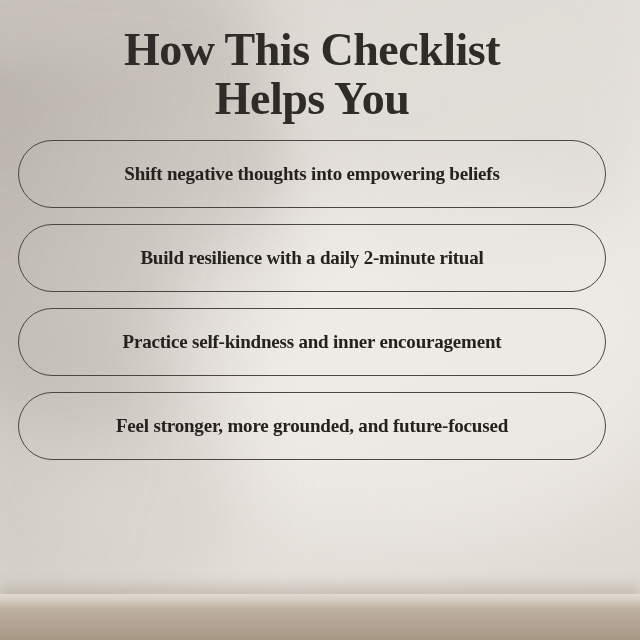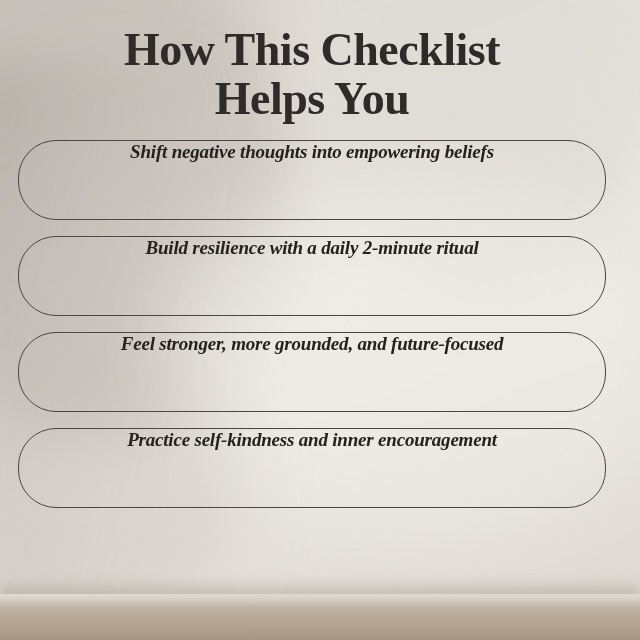--- a/index.html
+++ b/index.html
@@ -101,30 +101,29 @@
   .headline .line {
     display: block;
   }
   .list {
     margin-top: 14px;
     display: flex;
     flex-direction: column;
     gap: 16px;
   }
   .pill {
-    height: 80px;
+    height: 68px;
     border: 1.4px solid #4a4642;
     border-radius: 38px;
     display: flex;
-    align-items: flex-start;
+    align-items: center;
     justify-content: center;
     padding: 0 26px;
     box-sizing: border-box;
     background: transparent;
-    font-style: italic;
   }
   .pill-text {
     color: #24211e;
     font-family: "Liberation Serif", serif;
     font-weight: 700;
     font-size: 19px;
     letter-spacing: -0.2px;
     text-align: center;
     white-space: nowrap;
   }
@@ -148,20 +147,20 @@
     </h1>
 
     <div class="list">
       <div class="pill">
         <span class="pill-text">Shift negative thoughts into empowering beliefs</span>
       </div>
       <div class="pill">
         <span class="pill-text">Build resilience with a daily 2-minute ritual</span>
       </div>
       <div class="pill">
-        <span class="pill-text">Feel stronger, more grounded, and future-focused</span>
+        <span class="pill-text">Practice self-kindness and inner encouragement</span>
       </div>
       <div class="pill">
-        <span class="pill-text">Practice self-kindness and inner encouragement</span>
+        <span class="pill-text">Feel stronger, more grounded, and future-focused</span>
       </div>
     </div>
   </div>
 </div>
 
 </body></html>

